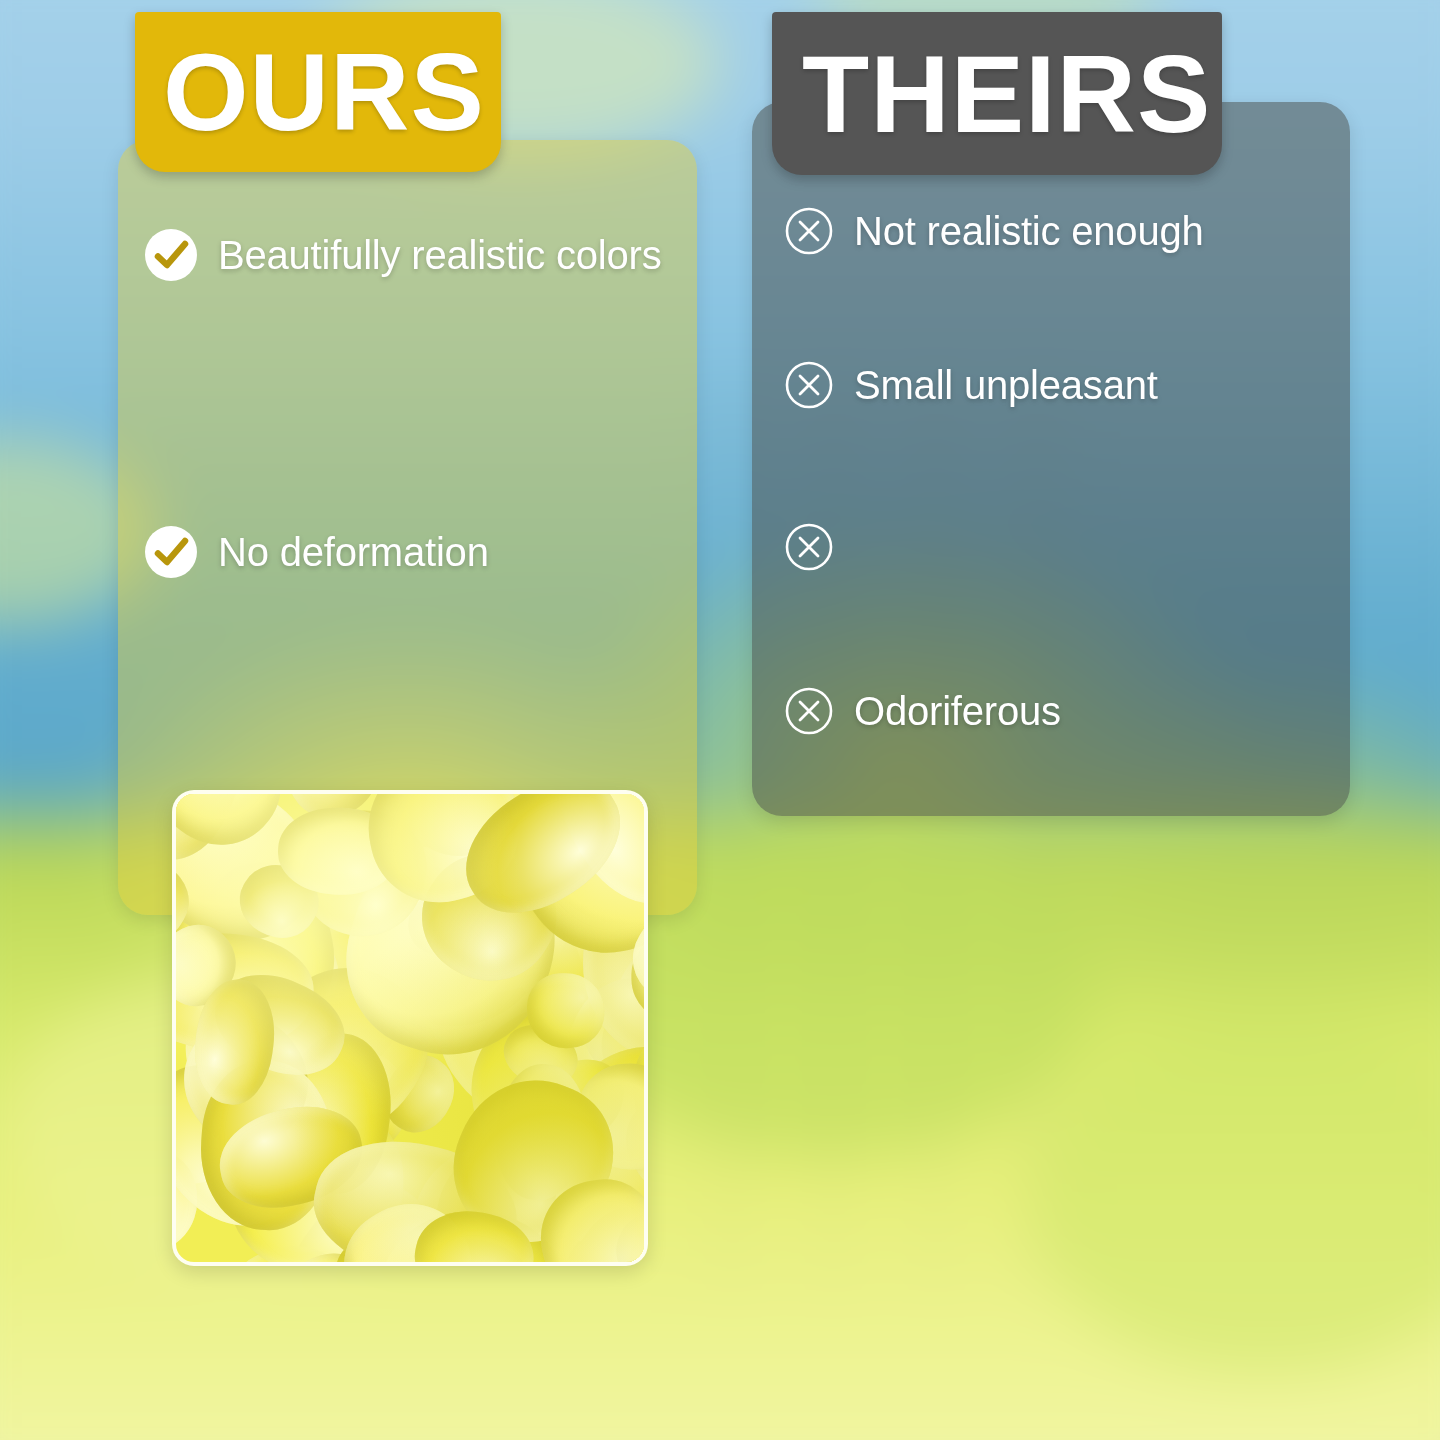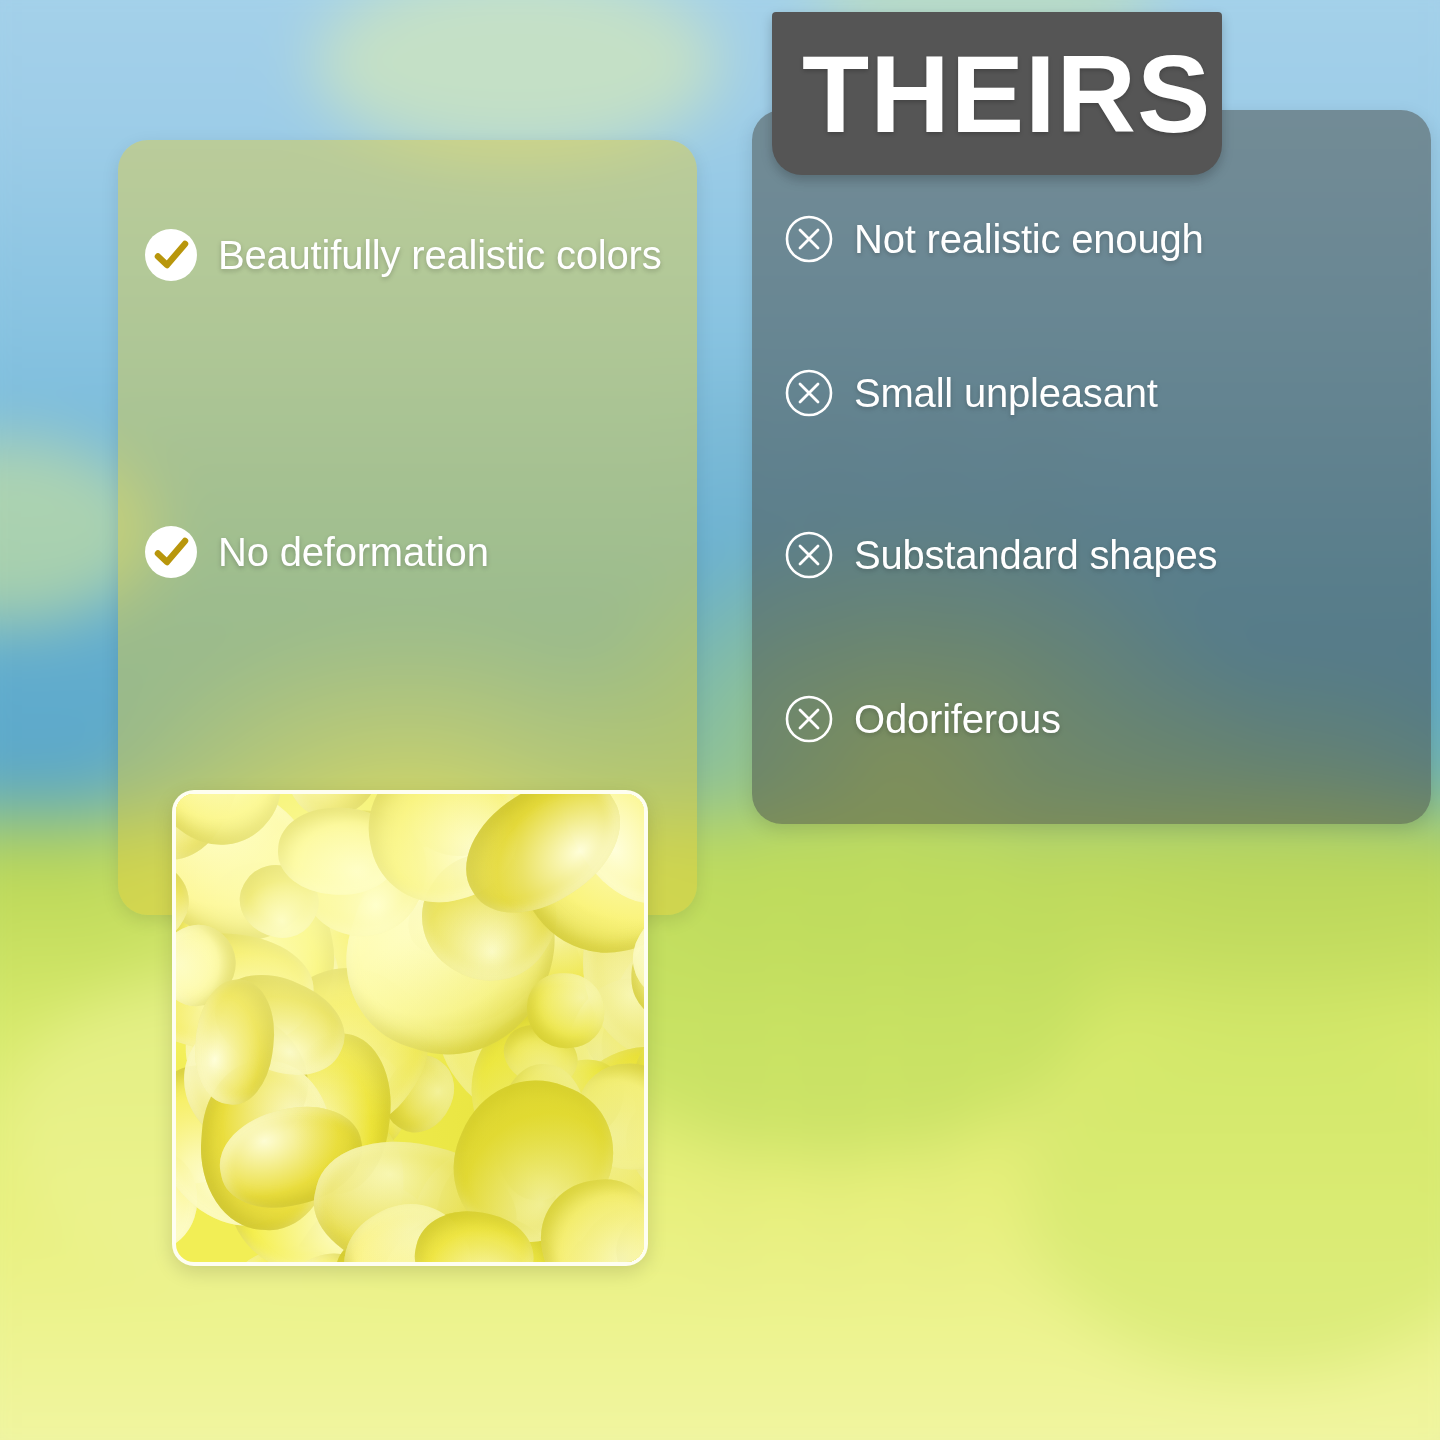--- a/index.html
+++ b/index.html
@@ -61,21 +61,21 @@
   #badge-theirs span{font-size:110px;}
 
   
   .panel{position:absolute;border-radius:30px;}
   #panel-ours{
     left:118px;top:140px;width:579px;height:775px;
     background:rgba(225,205,60,.45);
     box-shadow:0 6px 18px rgba(0,0,0,.10);
   }
   #panel-theirs{
-    left:752px;top:110px;width:679px;height:714px;
+    left:752px;top:102px;width:598px;height:714px;
     background:rgba(74,78,74,.52);
     box-shadow:0 6px 18px rgba(0,0,0,.12);
   }
 
   .list{position:absolute;left:0;right:0;top:0;bottom:0;padding-left:16px;}
   .row{position:absolute;display:flex;align-items:center;}
   #panel-ours .row{left:26px;}
   #panel-theirs .row{left:32px;}
 
   .row-label{
@@ -148,20 +148,23 @@
             <svg width="54" height="54" viewBox="0 0 54 54">
               <circle cx="27" cy="27" r="26" fill="#ffffff"></circle>
               <path d="M14 28.5 L23 37 L41 16" fill="none" stroke="#b8960c" stroke-width="6.5" stroke-linecap="round" stroke-linejoin="round"></path>
             </svg>
           </span>
           <span class="row-label">No deformation</span>
         </div>
       </div>
   </div>
 
+  <div class="badge" id="badge-ours">
+    <span>OURS</span>
+  </div>
 
   <div class="panel" id="panel-theirs">
     <div class="list" id="theirs-list">
         <div class="row" style="top: 104px;">
           <span class="ico-x">
             <svg width="50" height="50" viewBox="0 0 50 50">
               <circle cx="25" cy="25" r="22" fill="none" stroke="#ffffff" stroke-width="2.6"></circle>
               <path d="M16 16 L34 34 M34 16 L16 34" stroke="#ffffff" stroke-width="2.8" stroke-linecap="round"></path>
             </svg>
           </span>
@@ -176,21 +179,20 @@
           </span>
           <span class="row-label">Small unpleasant</span>
         </div>
         <div class="row" style="top: 420px;">
           <span class="ico-x">
             <svg width="50" height="50" viewBox="0 0 50 50">
               <circle cx="25" cy="25" r="22" fill="none" stroke="#ffffff" stroke-width="2.6"></circle>
               <path d="M16 16 L34 34 M34 16 L16 34" stroke="#ffffff" stroke-width="2.8" stroke-linecap="round"></path>
             </svg>
           </span>
-          <span class="row-label">Substandard shapes</span>
         </div>
         <div class="row" style="top: 584px; text-align: center;">
           <span class="ico-x">
             <svg width="50" height="50" viewBox="0 0 50 50">
               <circle cx="25" cy="25" r="22" fill="none" stroke="#ffffff" stroke-width="2.6"></circle>
               <path d="M16 16 L34 34 M34 16 L16 34" stroke="#ffffff" stroke-width="2.8" stroke-linecap="round"></path>
             </svg>
           </span>
           <span class="row-label">Odoriferous</span>
         </div>

